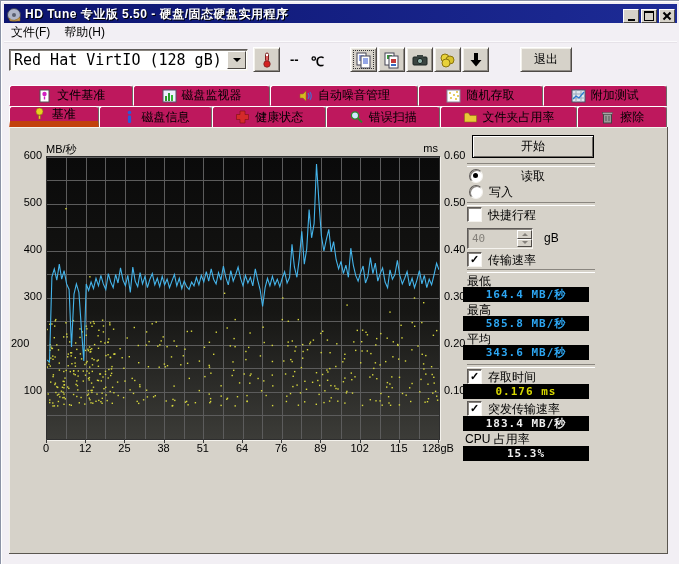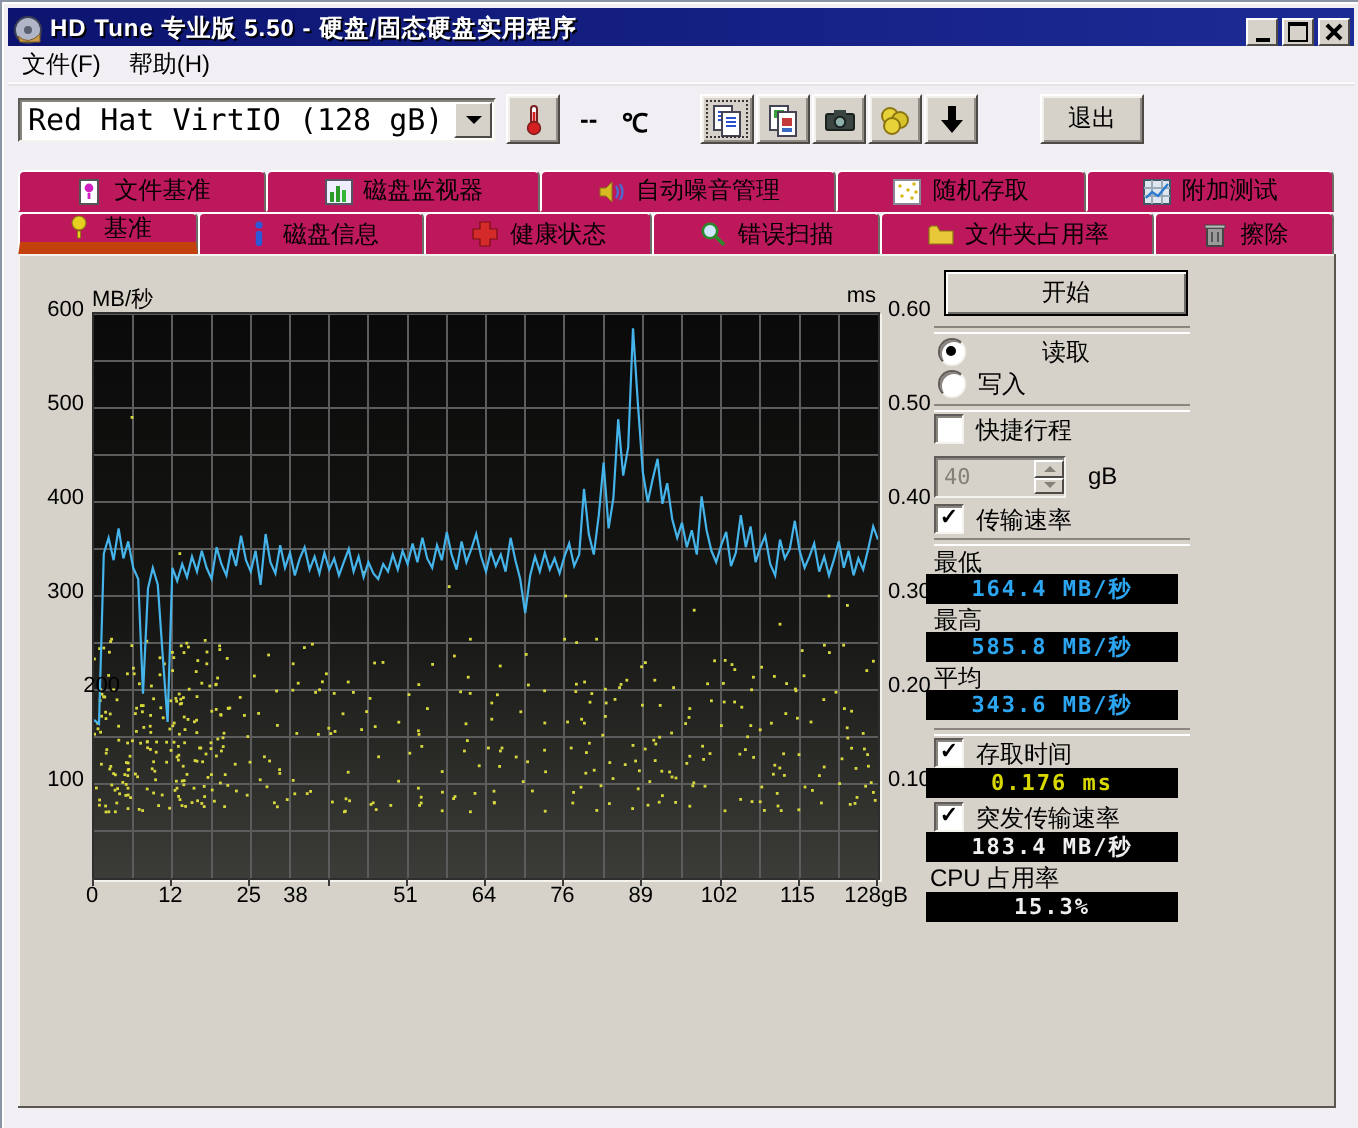--- a/index.html
+++ b/index.html
@@ -799,35 +799,35 @@
           <rect x="376.0" y="145.0" width="1.4" height="1.4" fill="#d8d83e"></rect>
         </g>
       <polyline id="rate-line" fill="none" stroke="#45b4ea" stroke-width="1.1" points="0.0,203.0 2.5,204.9 4.9,119.8 7.3,111.9 9.8,123.1 12.3,107.2 14.7,122.2 17.1,113.7 19.6,126.9 22.1,132.5 24.5,189.9 27.0,137.2 29.4,126.9 31.9,135.4 34.3,170.1 36.8,204.0 39.2,126.9 41.6,133.5 44.1,125.0 46.5,131.6 49.0,121.3 51.5,128.8 53.9,118.4 56.3,126.9 58.8,132.5 61.3,116.6 63.7,125.0 66.2,130.7 68.6,117.5 71.0,126.0 73.5,110.9 76.0,123.1 78.4,128.8 80.8,118.4 83.3,135.4 85.8,110.0 88.2,124.1 90.7,129.7 93.1,115.6 95.5,126.9 98.0,119.4 100.4,130.7 102.9,122.2 105.3,116.6 107.8,127.8 110.3,121.3 112.7,129.7 115.2,119.4 117.6,127.8 120.1,122.2 122.5,130.7 124.9,124.1 127.4,117.5 129.8,128.8 132.3,121.3 134.8,131.6 137.2,124.1 139.7,129.7 142.1,132.5 144.6,125.0 147.0,128.8 149.4,120.3 151.9,127.8 154.3,118.4 156.8,125.0 159.3,114.7 161.7,124.1 164.2,111.9 166.6,122.2 169.1,126.9 171.5,115.6 173.9,123.1 176.4,109.0 178.8,120.3 181.3,127.8 183.8,113.7 186.2,124.1 188.7,117.5 191.1,110.0 193.6,121.3 196.0,128.8 198.4,118.4 200.9,126.0 203.4,120.3 205.8,128.8 208.3,111.9 210.7,123.1 213.1,132.5 215.6,149.5 218.1,130.7 220.5,121.3 222.9,128.8 225.4,119.4 227.9,127.8 230.3,122.2 232.8,129.7 235.2,121.3 237.6,114.7 240.1,126.0 242.6,120.3 245.0,87.4 247.4,110.0 249.9,120.3 252.4,100.6 254.8,74.3 257.3,107.2 259.7,92.1 262.1,52.6 264.6,80.8 267.1,66.7 269.5,7.1 271.9,44.2 274.4,79.0 276.9,94.0 279.3,82.7 281.8,72.4 284.2,94.9 286.6,84.6 289.1,102.5 291.6,111.9 294.0,104.3 296.4,116.6 298.9,108.1 301.4,120.3 303.8,91.2 306.3,108.1 308.7,118.4 311.1,124.1 313.6,115.6 316.1,109.0 318.5,126.0 320.9,119.4 323.4,100.6 325.9,116.6 328.3,106.2 330.8,124.1 333.2,116.6 335.6,110.9 338.1,125.0 340.6,130.7 343.0,112.8 345.4,122.2 347.9,117.5 350.4,103.4 352.8,118.4 355.3,126.9 357.7,121.3 360.1,114.7 362.6,128.8 365.1,121.3 367.5,130.7 369.9,123.1 372.4,113.7 374.9,126.9 377.3,118.4 379.8,130.7 382.2,122.2 384.6,127.8 387.1,117.5 389.6,106.2 392.0,112.8"></polyline>
     </svg>
   </div>
   <div id="tick-layer">
       <span class="tick-label" style="left: 10px; width: 31px; text-align: right; top: 148px;">600</span>
       <span class="tick-label" style="left: 10px; width: 31px; text-align: right; top: 195px;">500</span>
       <span class="tick-label" style="left: 10px; width: 31px; text-align: right; top: 242px;">400</span>
       <span class="tick-label" style="left: 10px; width: 31px; text-align: right; top: 289px;">300</span>
-      <span class="tick-label" style="left: 10px; width: 49px; text-align: right; top: 336px;">200</span>
+      <span class="tick-label" style="left: 10px; width: 49px; text-align: left; top: 336px;">200</span>
       <span class="tick-label" style="left: 10px; width: 31px; text-align: right; top: 383px;">100</span>
       <span class="tick-label" style="left: 443px; top: 148px;">0.60</span>
       <span class="tick-label" style="left: 443px; top: 195px;">0.50</span>
       <span class="tick-label" style="left: 443px; top: 242px;">0.40</span>
       <span class="tick-label" style="left: 443px; top: 289px;">0.30</span>
       <span class="tick-label" style="left: 443px; top: 336px;">0.20</span>
       <span class="tick-label" style="left: 443px; top: 383px;">0.10</span>
       <span class="tick-label" style="left: 23px; width: 44px; text-align: center; top: 441px;">0</span>
       <span class="xtick-mark" style="left: 45px;"></span>
       <span class="tick-label" style="left: 62.2px; width: 44px; text-align: center; top: 441px;">12</span>
       <span class="xtick-mark" style="left: 84.2px;"></span>
       <span class="tick-label" style="left: 101.4px; width: 44px; text-align: center; top: 441px;">25</span>
       <span class="xtick-mark" style="left: 123.4px;"></span>
-      <span class="tick-label" style="left: 140.6px; width: 44px; text-align: left; top: 441px;">38</span>
+      <span class="tick-label" style="left: 140.6px; width: 44px; text-align: center; top: 441px;">38</span>
       <span class="xtick-mark" style="left: 162.6px;"></span>
       <span class="tick-label" style="left: 179.8px; width: 44px; text-align: center; top: 441px;">51</span>
       <span class="xtick-mark" style="left: 201.8px;"></span>
       <span class="tick-label" style="left: 219px; width: 44px; text-align: center; top: 441px;">64</span>
       <span class="xtick-mark" style="left: 241px;"></span>
       <span class="tick-label" style="left: 258.2px; width: 44px; text-align: center; top: 441px;">76</span>
       <span class="xtick-mark" style="left: 280.2px;"></span>
       <span class="tick-label" style="left: 297.4px; width: 44px; text-align: center; top: 441px;">89</span>
       <span class="xtick-mark" style="left: 319.4px;"></span>
       <span class="tick-label" style="left: 336.6px; width: 44px; text-align: center; top: 441px;">102</span>

